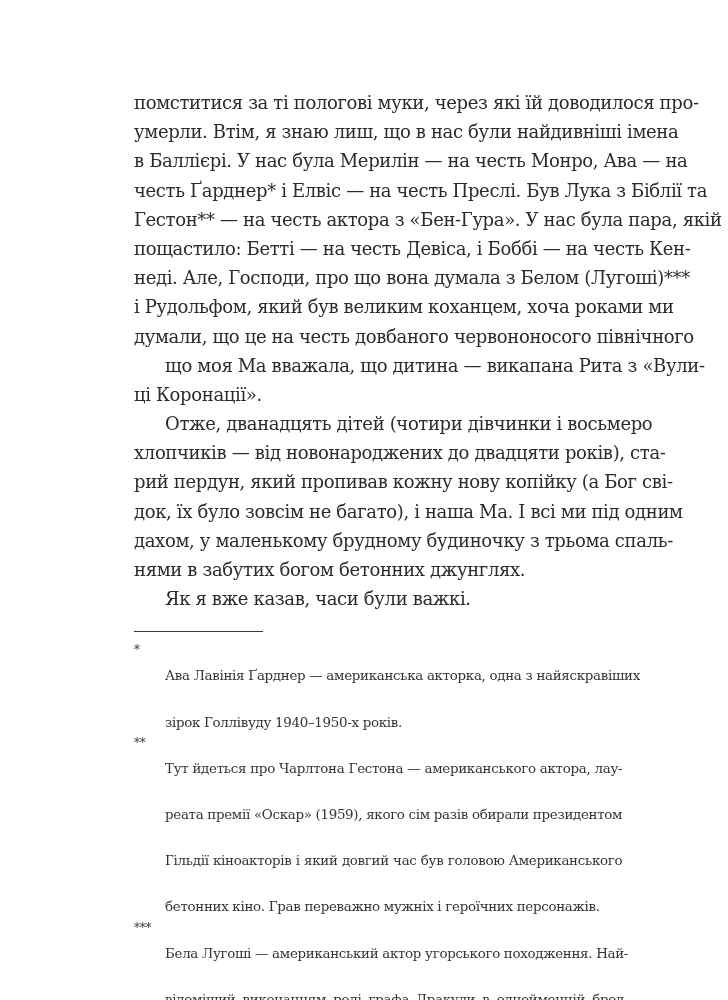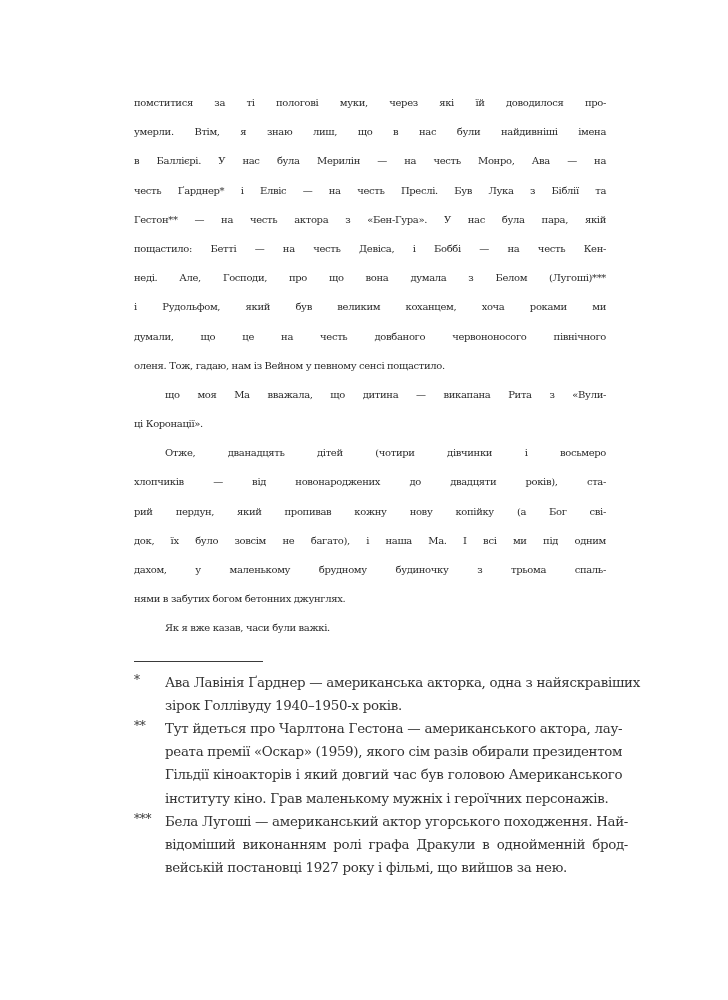--- a/index.html
+++ b/index.html
@@ -15,21 +15,21 @@
   }
   .page {
     position: absolute;
     left: 134px;
     top: 88px;
     width: 472px;
     color: #2b2b2b;
     font-family: "DejaVu Serif", "Liberation Serif", serif;
   }
   .body-text {
-    font-size: 10px;
+    font-size: 18px;
     line-height: 29.2px;
     letter-spacing: -0.35px;
   }
   .para {
     margin: 0;
     text-align: justify;
     text-align-last: left;
   }
   .para.indent {
     text-indent: 31px;
@@ -75,20 +75,21 @@
   }
   .fn-body {
     flex: 1;
   }
   .fn-line {
     display: block;
     white-space: nowrap;
     text-align: justify;
     text-align-last: justify;
     height: 23.2px;
+    margin-top: 23px;
   }
   .fn-line.last {
     text-align-last: left;
   }
 </style>
 </head>
 <body>
 
 <div class="page">
   <div class="body-text">
@@ -96,21 +97,20 @@
     <p class="para">
       <span class="line">помститися за ті пологові муки, через які їй доводилося про-</span>
       <span class="line">умерли. Втім, я знаю лиш, що в нас були найдивніші імена</span>
       <span class="line">в Баллієрі. У нас була Мерилін — на честь Монро, Ава — на</span>
       <span class="line">честь Ґарднер* і Елвіс — на честь Преслі. Був Лука з Біблії та</span>
       <span class="line">Гестон** — на честь актора з «Бен-Гура». У нас була пара, якій</span>
       <span class="line">пощастило: Бетті — на честь Девіса, і Боббі — на честь Кен-</span>
       <span class="line">неді. Але, Господи, про що вона думала з Белом (Лугоші)***</span>
       <span class="line">і Рудольфом, який був великим коханцем, хоча роками ми</span>
       <span class="line">думали, що це на честь довбаного червононосого північного</span>
-      <span class="line last">оленя. Тож, гадаю, нам із Вейном у певному сенсі пощастило.</span>
     </p>
 
 
     <p class="para indent">
       <span class="line">що моя Ма вважала, що дитина — викапана Рита з «Вули-</span>
       <span class="line last">ці Коронації».</span>
     </p>
 
     <p class="para indent">
       <span class="line" style="padding-left: 31px;">Отже, дванадцять дітей (чотири дівчинки і восьмеро</span>
@@ -136,21 +136,21 @@
         <span class="fn-line last">зірок Голлівуду 1940–1950-х років.</span>
       </div>
     </div>
 
     <div class="fn">
       <span class="fn-marker">**</span>
       <div class="fn-body">
         <span class="fn-line">Тут йдеться про Чарлтона Гестона — американського актора, лау-</span>
         <span class="fn-line">реата премії «Оскар» (1959), якого сім разів обирали президентом</span>
         <span class="fn-line">Гільдії кіноакторів і який довгий час був головою Американського</span>
-        <span class="fn-line last">інституту кіно. Грав маленькому мужніх і героїчних персонажів.</span>
+        <span class="fn-line last">бетонних кіно. Грав переважно мужніх і героїчних персонажів.</span>
       </div>
     </div>
 
     <div class="fn">
       <span class="fn-marker">***</span>
       <div class="fn-body">
         <span class="fn-line">Бела Лугоші — американський актор угорського походження. Най-</span>
         <span class="fn-line">відоміший виконанням ролі графа Дракули в однойменній брод-</span>
         <span class="fn-line last">вейській постановці 1927 року і фільмі, що вийшов за нею.</span>
       </div>

